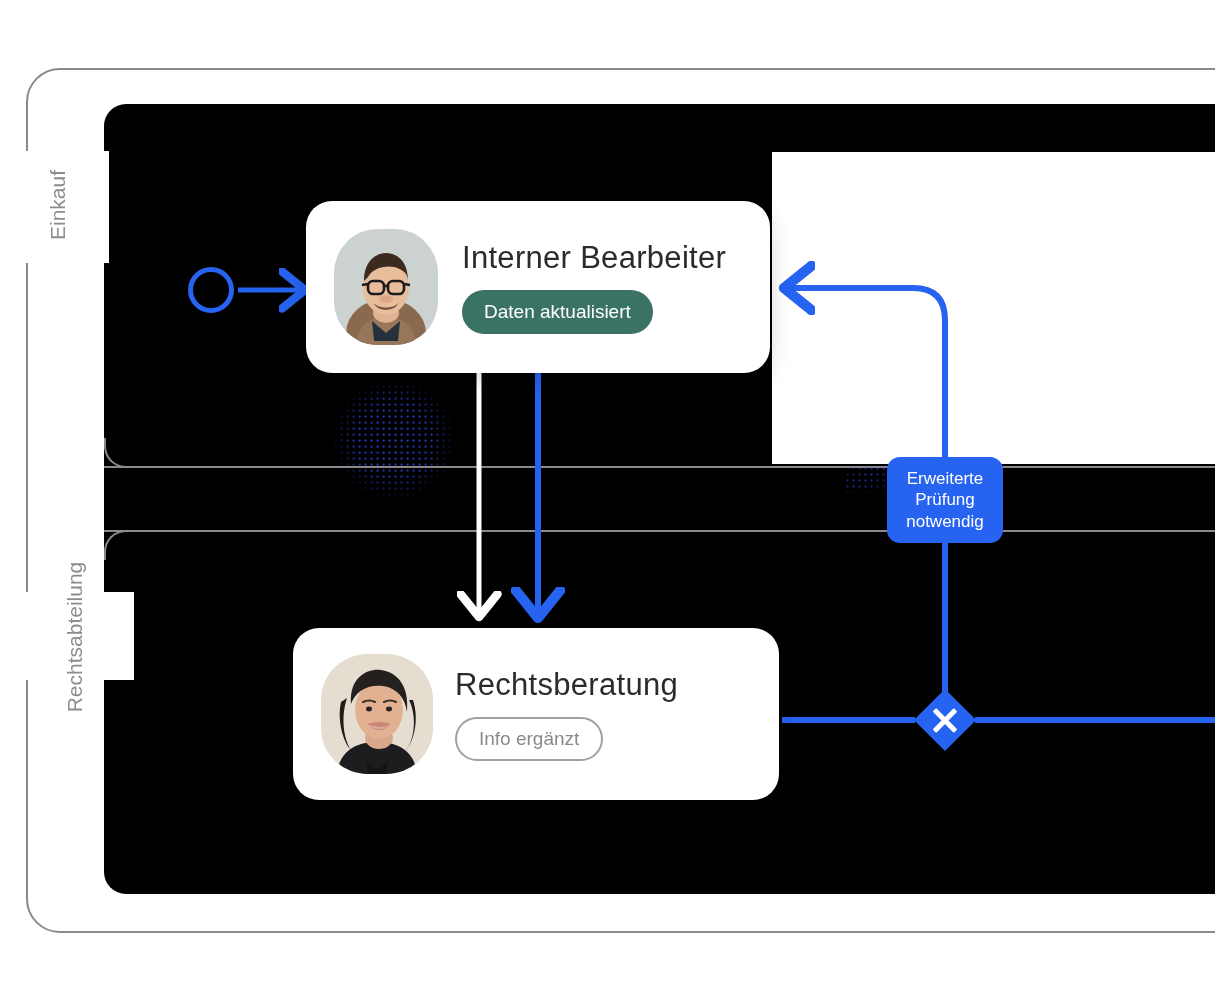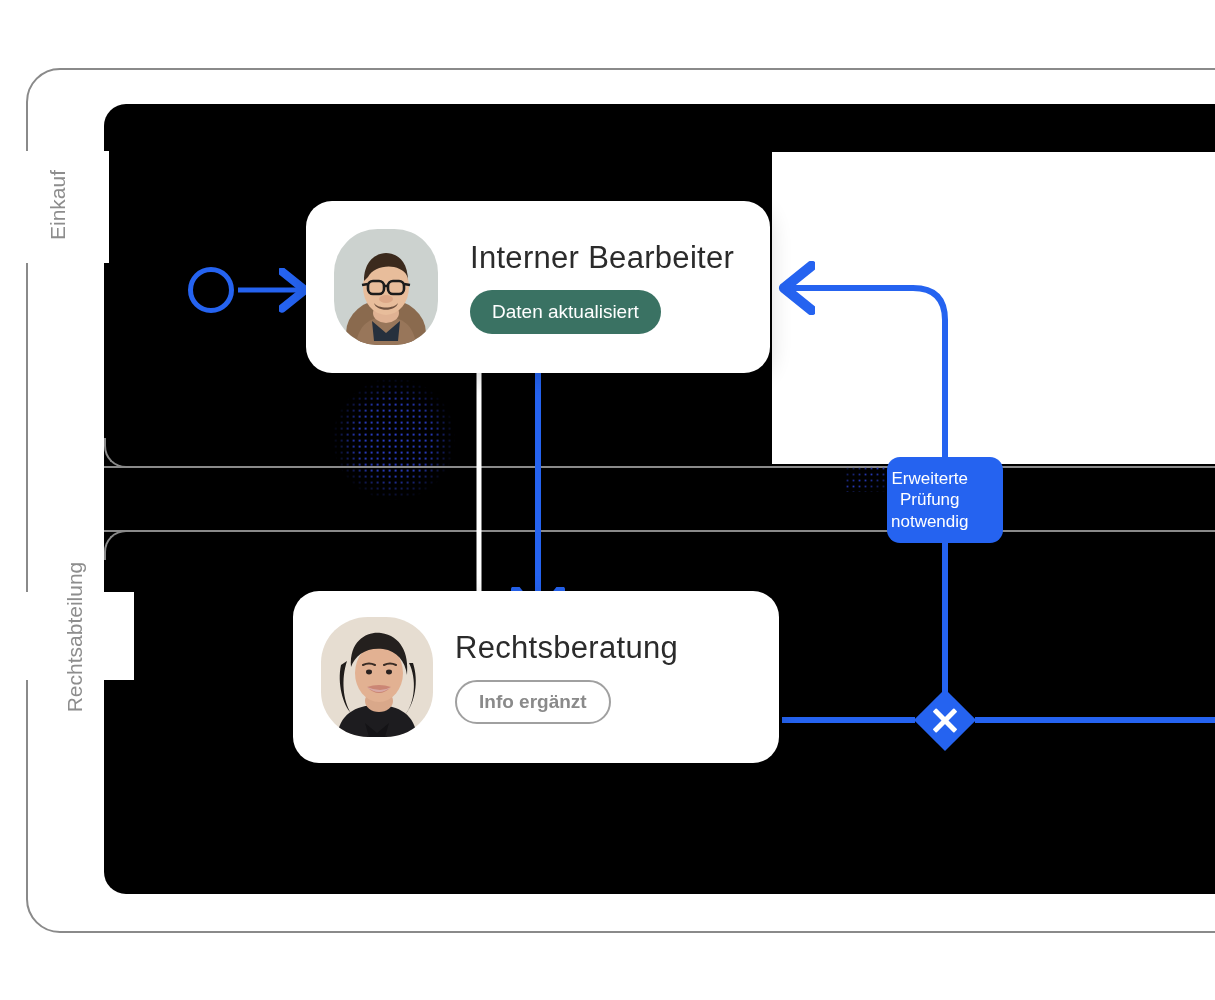--- a/index.html
+++ b/index.html
@@ -146,33 +146,33 @@
   .task-card {
     position: absolute;
     background: #ffffff;
     border-radius: 26px;
     box-shadow: 0 6px 22px rgba(0,0,0,0.16);
     display: flex;
     align-items: center;
     z-index: 8;
   }
   #card-bearbeiter { left: 306px; top: 201px; width: 464px; height: 172px; padding: 0 26px 0 28px; }
-  #card-recht      { left: 293px; top: 591px; width: 486px; height: 172px; padding: 0 26px 0 28px; }
+  #card-recht      { left: 293px; top: 628px; width: 486px; height: 172px; padding: 0 26px 0 28px; }
 
   .avatar {
     width: 104px;
     height: 116px;
     border-radius: 42% 42% 42% 42% / 38% 38% 38% 38%;
     flex: 0 0 auto;
     overflow: hidden;
     position: relative;
   }
   #card-recht .avatar { width: 112px; height: 120px; }
 
-  .card-body { margin-left: 32px; }
+  .card-body { margin-left: 24px; }
   #card-recht .card-body { margin-left: 22px; }
 
   .card-title {
     font-size: 31px;
     color: #2b2b2b;
     letter-spacing: 0.3px;
     white-space: nowrap;
     margin-bottom: 14px;
     font-weight: 400;
   }
@@ -190,21 +190,20 @@
     white-space: nowrap;
   }
   .badge.solid {
     background: #3a7263;
     color: #ffffff;
   }
   .badge.outline {
     background: #ffffff;
     border: 2px solid #a0a0a0;
     color: #8a8a8a;
-    font-weight: bold;
   }
 
   
   .conn-svg {
     position: absolute;
     left: 0; top: 0;
     width: 1215px; height: 1000px;
     overflow: visible;
     pointer-events: none;
     z-index: 4;
@@ -218,20 +217,21 @@
     width: 116px;
     height: 86px;
     background: #2563f0;
     border-radius: 13px;
     color: #ffffff;
     font-size: 17px;
     line-height: 1.27;
     text-align: center;
     display: flex;
     align-items: center;
+    justify-content: center;
     z-index: 9;
     padding: 0 4px;
   }
 
   
   .gateway {
     position: absolute;
     left: 913px;
     top: 688px;
     width: 64px;

